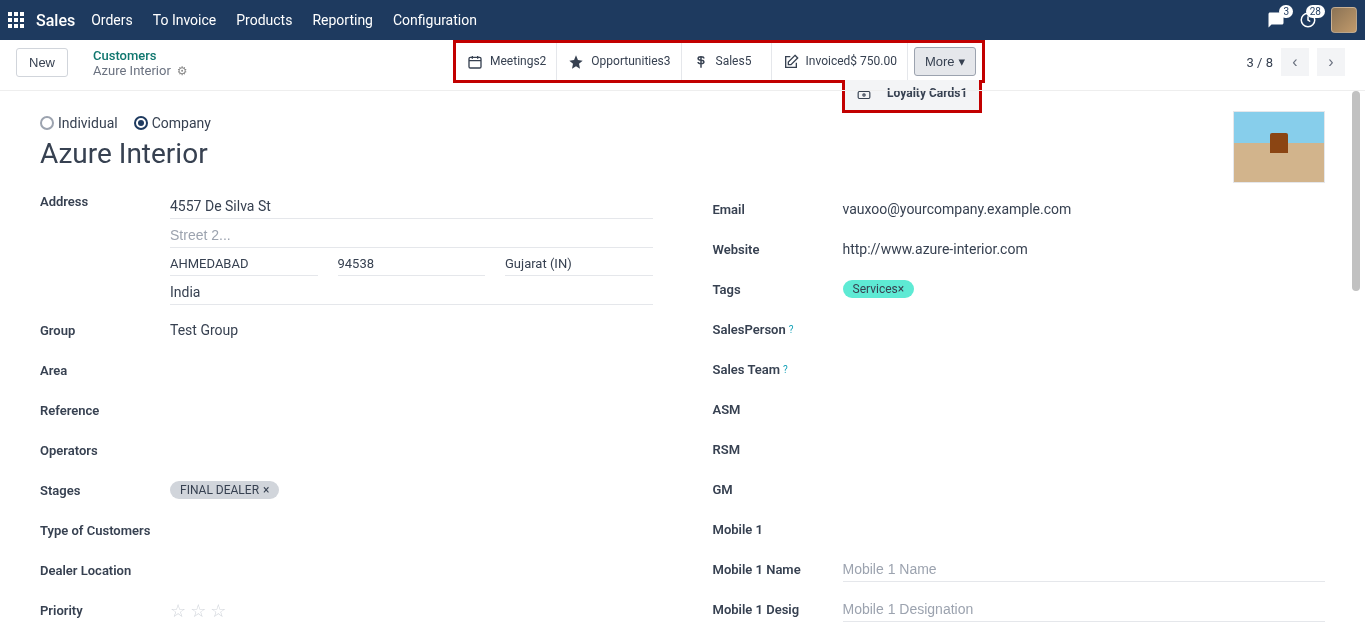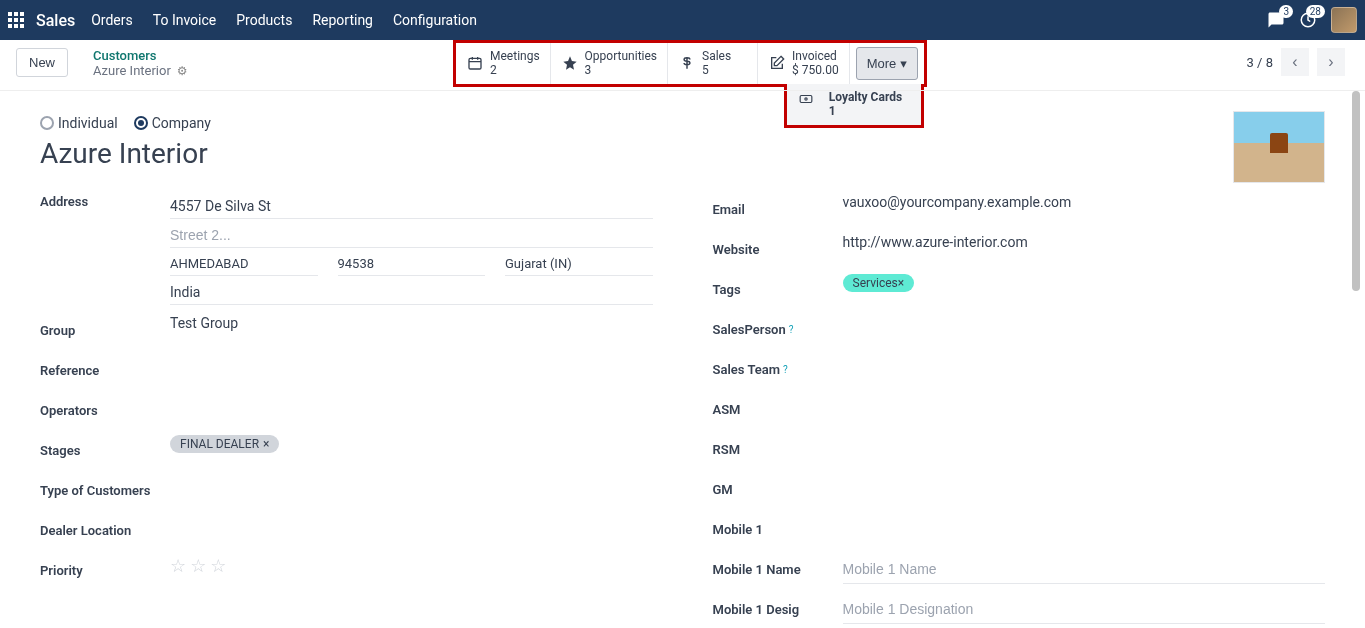--- a/index.html
+++ b/index.html
@@ -18,37 +18,37 @@
 .newbtn { border: 1px solid #d1d5db; background: #fff; padding: 6px 12px; font-size: 13px; color: #374151; border-radius: 3px; cursor: pointer; margin-right: 25px; }
 .breadcrumb { display: flex; flex-direction: column; }
 .bc-top { font-size: 13px; color: #0f766e; font-weight: 500; }
 .bc-bottom { font-size: 13px; color: #6b7280; display:flex; align-items:center; gap:6px;}
 .gear { color: #888; font-size:12px;}
 .stat-area { position: absolute; left: 453px; top: 0; }
 .stat-row { display: flex; border: 3px solid #c20000; background:#fff; }
 .stat { display: flex; align-items: center; padding: 6px 10px; border-right: 1px solid #e5e7eb; min-width: 90px; cursor:pointer; }
 .stat:last-child { border-right: none; }
 .stat-icon { width: 18px; height: 18px; margin-right: 6px; display:flex; align-items:center; justify-content:center; color:#374151;}
-.stat-text { display: flex; flex-direction: column; line-height: 1.2; font-size: 12px; color:#374151;}
+.stat-text { display: flex; flex-direction: row; line-height: 1.2; font-size: 12px; color:#374151;}
 .more-btn { background: #e5e7eb; border: 1px solid #9ca3af; border-radius: 3px; padding: 6px 10px; cursor: pointer; font-size: 13px; color: #374151; display:flex; align-items:center; gap:4px; margin:4px 6px;}
 .dropdown { border: 3px solid #c20000; border-top:none; background: #f3f4f6; position:absolute; right:0; top:100%; min-width:140px; }
 .dropdown-item { display:flex; align-items:flex-start; padding:6px 10px; gap:8px; cursor:pointer; font-size:12px; color:#374151;font-weight:bold;}
 .pager { margin-left: auto; display: flex; align-items: center; gap: 8px; margin-right:4px;}
 .pager-txt { font-size: 13px; color: #374151; }
 .pgbtn { width: 28px; height: 28px; background: #f3f4f6; border: none; display:flex; align-items:center; justify-content:center; cursor:pointer; color:#6b7280; font-size:16px;}
 .sheet { padding: 24px 40px 0 40px; position: relative; border-top:1px solid #eee; margin-top:12px; min-height:540px; overflow:hidden;}
 .radio-row { display: flex; gap: 16px; align-items: flex-start; margin-bottom: 6px; }
 .radio { display: flex; align-items: center; gap: 4px; font-size: 14px; }
 .radio-c { width:14px; height:14px; border:2px solid #9ca3af; border-radius:50%; display:inline-flex; align-items:center; justify-content:center;}
 .radio-c.sel { border-color:#1e3a5f;}
 .radio-c.sel::after { content:''; width:6px; height:6px; background:#1e3a5f; border-radius:50%;}
 .title { font-size: 28px; color: #374151; margin-bottom: 24px; font-weight: 400; }
 .cols { display: flex; gap: 60px; }
 .col { flex: 1; }
-.field-row { display: flex; margin-bottom: 10px; min-height:30px;}
+.field-row { display: flex; margin-bottom: 10px; align-items: center; min-height:30px;}
 .field-label { width: 130px; font-size: 13px; font-weight: 600; color: #374151; display:flex; align-items:center; gap:3px;}
 .field-val { flex: 1; font-size: 14px; color: #374151; }
 .field-input { flex:1; border:none; border-bottom:1px solid #e5e7eb; padding:4px 0; font-size:14px; color:#374151; outline:none;}
 .field-input::placeholder { color: #9ca3af; }
 .addr-block { flex:1; display:flex; flex-direction:column; gap:4px;}
 .addr-line { border-bottom:1px solid #e5e7eb; padding:4px 0; font-size:14px;}
 .addr-row3 { display:flex; gap:20px;}
 .addr-row3 > div { flex:1; border-bottom:1px solid #e5e7eb; padding:4px 0;}
 .tag-pill { background:#d1d5db; border-radius:12px; padding:2px 10px; font-size:12px; display:inline-flex; align-items:center; gap:4px;}
 .tag-teal { background:#5eead4; border-radius:12px; padding:2px 10px; font-size:12px; display:inline-flex; align-items:center; }
@@ -214,20 +214,24 @@
             <div>Gujarat (IN)</div>
           </div>
           <div class="addr-line">India</div>
         </div>
       </div>
       <div class="field-row">
           <div class="field-label">Group</div>
           <div class="field-val">Test Group</div>
         </div>
       <div class="field-row">
+          <div class="field-label">Area</div>
+          <div class="field-val"></div>
+        </div>
+      <div class="field-row">
           <div class="field-label">Reference</div>
           <div class="field-val"></div>
         </div>
       <div class="field-row">
           <div class="field-label">Operators</div>
           <div class="field-val"></div>
         </div>
       <div class="field-row">
           <div class="field-label">Stages</div>
           <div class="field-val"><span class="tag-pill">

